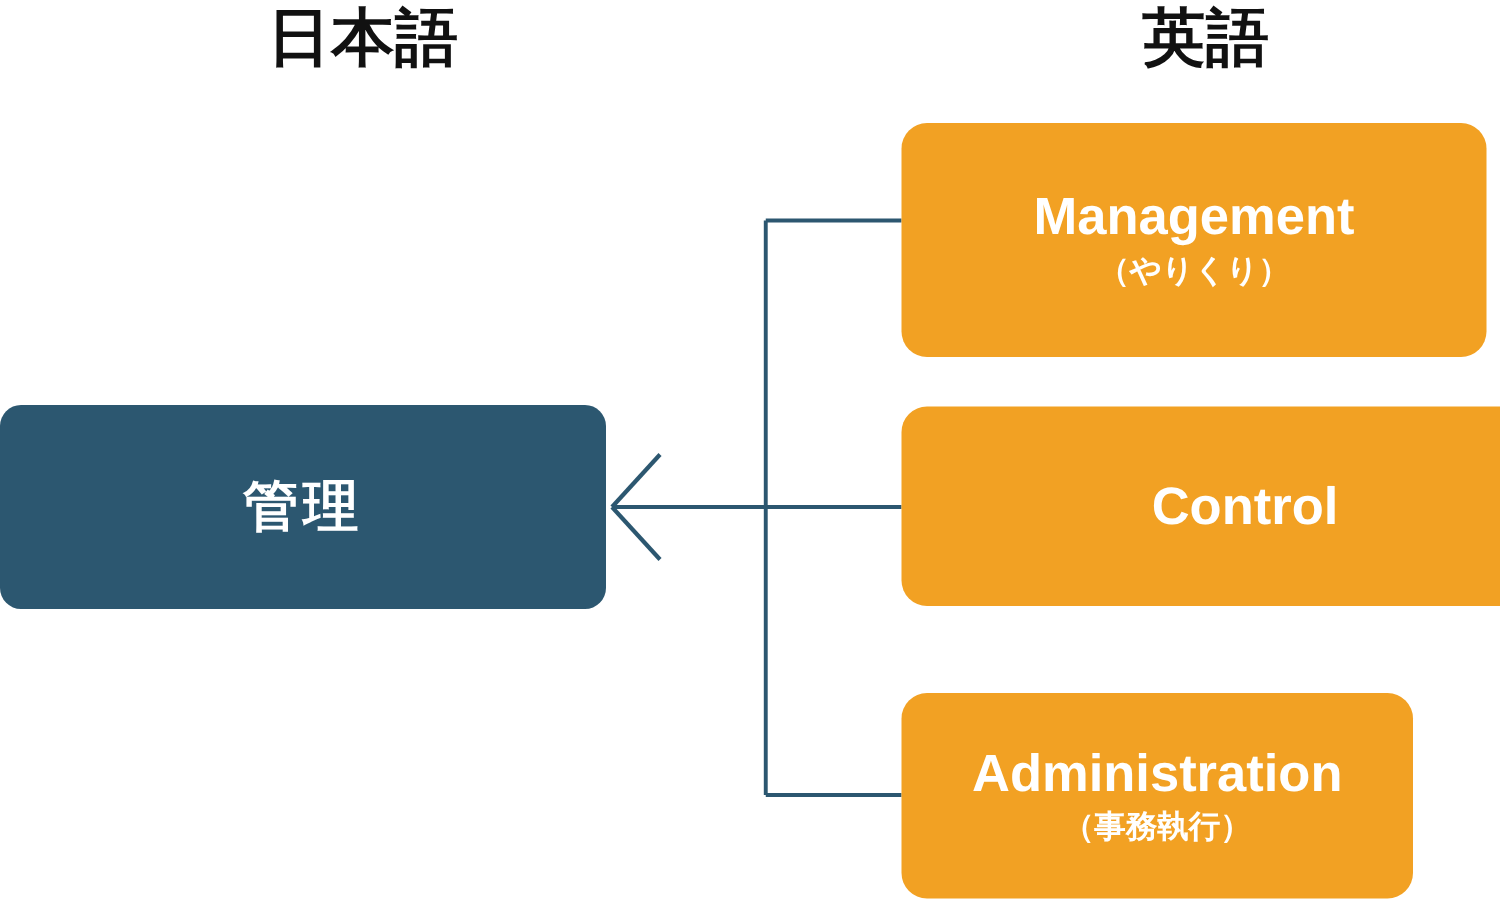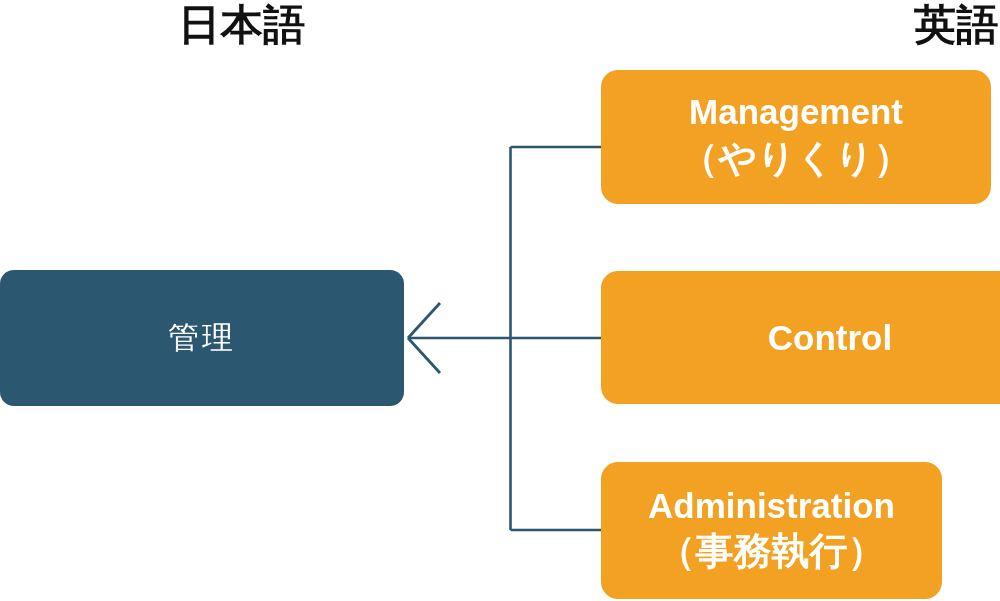--- a/index.html
+++ b/index.html
@@ -27,21 +27,21 @@
     font-size: 42px;
     font-weight: bold;
     color: #111111;
     text-align: center;
     letter-spacing: 0.5px;
     white-space: nowrap;
     user-select: none;
     margin-left: 37px;
   }
   #header-jp { left: 0px;   width: 410px; }
-  #header-en { left: 572px; width: 390px; text-align: right; }
+  #header-en { left: 572px; width: 390px; }
 
   
   #connector-layer {
     position: absolute;
     left: 0;
     top: 0;
     width: 1000px;
     height: 601px;
     pointer-events: none;
   }
@@ -68,37 +68,37 @@
     border-radius: 17px;
   }
 
   #box-kanri {
     left: 0px;
     top: 270px;
     width: 404px;
     height: 136px;
   }
   #box-kanri .line-main {
-    font-size: 31px;
-    font-weight: normal;
+    font-size: 37px;
+    font-weight: bold;
     letter-spacing: 3px;
   }
 
-  #box-management    { left: 601px; top: 70px;  width: 390px; height: 134px; text-align: right; }
+  #box-management    { left: 601px; top: 82px;  width: 390px; height: 156px; text-align: right; }
   #box-control       { left: 601px; top: 271px; width: 458px; height: 133px; }
   #box-administration{ left: 601px; top: 462px; width: 341px; height: 137px; }
 
   .orange-en {
     font-size: 35px;
     font-weight: bold;
     line-height: 1.08;
     letter-spacing: 0px;
   }
   .orange-jp {
-    font-size: 38px;
+    font-size: 21px;
     font-weight: bold;
     line-height: 1.18;
     margin-top: 5px;
     letter-spacing: 0px;
   }
 </style>
 </head>
 <body>
 
 <div id="canvas">

